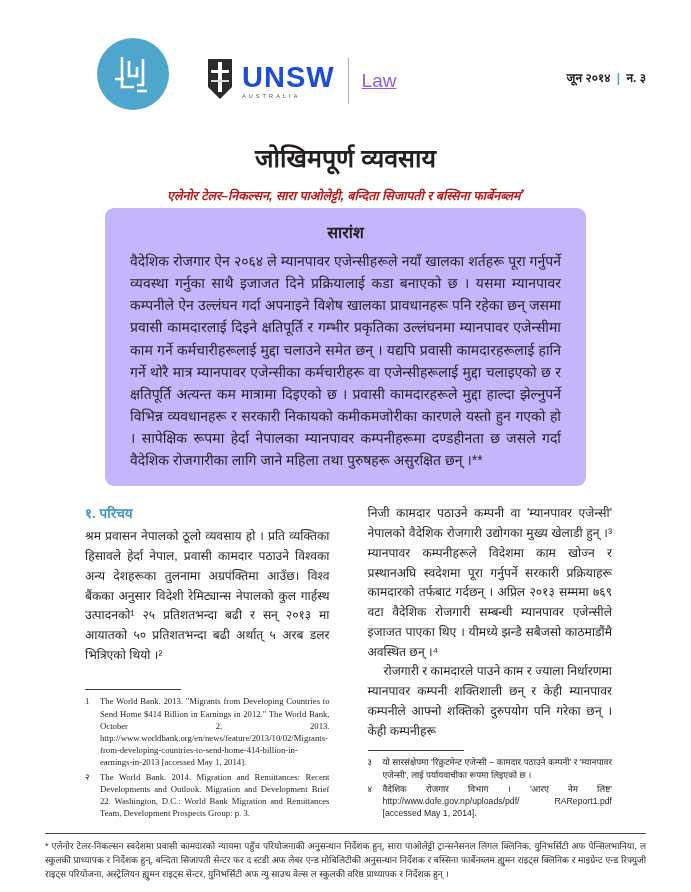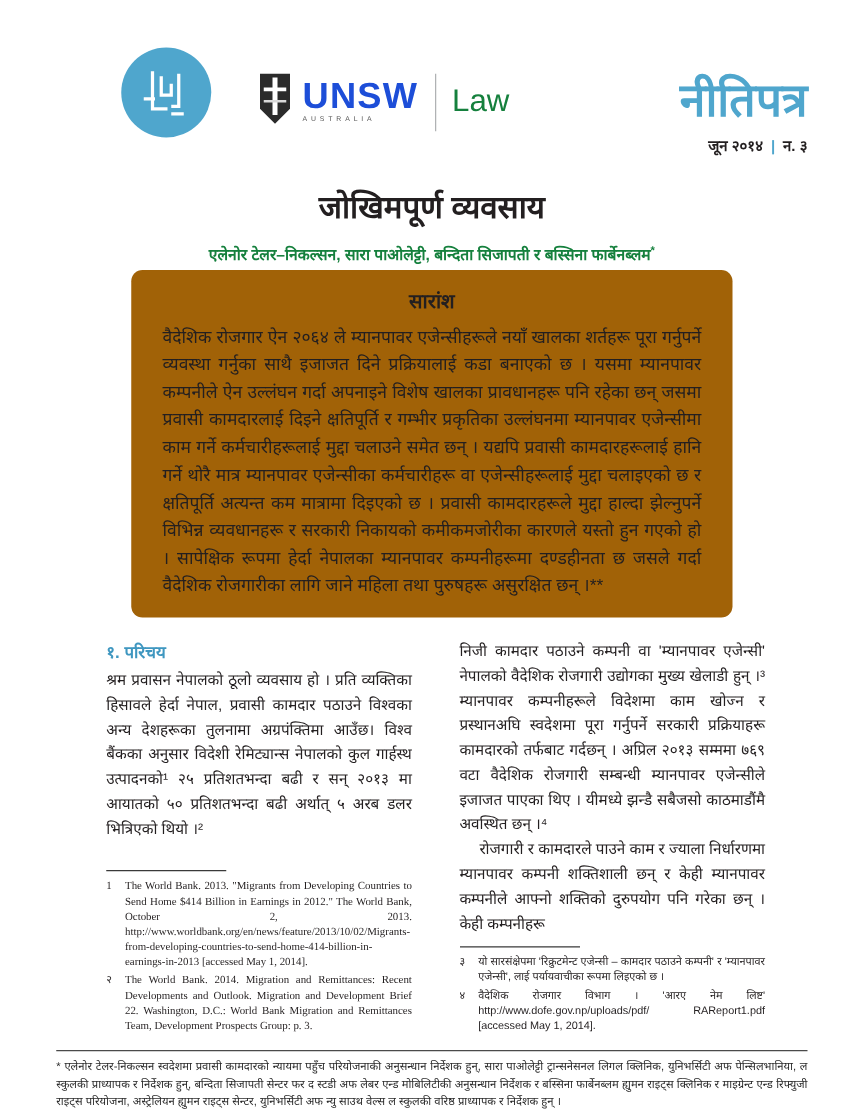--- a/index.html
+++ b/index.html
@@ -15,35 +15,35 @@
   .logo-group { margin-left:28px; width:120px; text-align:center; }
   .logo-circle { width:72px; height:72px; border-radius:50%; background:#4fa6cd;
     margin:4px auto 7px auto; display:flex; align-items:center; justify-content:center; }
   .logo-caption { font-size:9.5px; line-height:1.35; color:#3c3c3c; letter-spacing:0.2px; }
   .unsw-group { display:flex; align-items:center; margin-left:14px; margin-top:24px; }
   .unsw-shield { margin-right:9px; }
   .unsw-text { display:flex; flex-direction:column; line-height:1; }
   .unsw-name { font-size:29px; font-weight:bold; color:#1d4ed8; letter-spacing:1px; }
   .unsw-country { font-size:5.5px; letter-spacing:3.1px; color:#555; margin-top:2px; }
   .unsw-divider { width:1px; height:46px; background:#b0b2b4; margin:0 13px; }
-  .unsw-law { font-size:25px; color:#15803d; font-weight:400; }
+  .unsw-law { font-size:19px; color:#8b5cf6; font-weight:400;text-decoration:underline; }
   .masthead { margin-left:auto; text-align:right; margin-top:28px; }
   .masthead-title { color:#4fa6cd; font-size:37px; font-weight:bold; line-height:1.05; }
   .masthead-issue { font-size:12px; font-weight:bold; color:#231f20; margin-top:7px; }
   .masthead-issue .sep { color:#4fa6cd; font-weight:bold; padding:0 3px; }
 
   
   .title-block { text-align:center; margin-bottom:4px; }
   .doc-title { font-size:25px; font-weight:bold; line-height:1.2; }
   .doc-subtitle { font-size:18.5px; font-weight:bold; margin-top:5px; }
-  .doc-authors { color:#15803d; font-size:12.5px; font-weight:bold; margin-top:14px; }
+  .doc-authors { color:#b91c1c; font-size:12.5px; font-weight:bold; margin-top:14px;font-style:italic; }
   .doc-authors sup { font-size:9px; }
 
   
-  .abstract-box { background:#a16207; border-radius:9px; margin:0 60px 18px 60px;
+  .abstract-box { background:#c4b5fd; border-radius:9px; margin:0 60px 18px 60px;
     padding:13px 25px 15px 25px; }
   .abstract-heading { text-align:center; font-size:16px; font-weight:bold; margin-bottom:7px; }
   .abstract-body { font-size:14px; line-height:1.58; text-align:justify; }
 
   
   .columns { display:flex; gap:38px; margin:0 34px 0 40px; flex:1; }
   .col { flex:1; display:flex; flex-direction:column; min-width:0; }
   .section-heading { color:#3f97c0; font-weight:bold; font-size:13.5px; margin-bottom:5px; }
   .body-para { font-size:12.2px; line-height:1.62; text-align:justify; }
   .body-para + .body-para { text-indent:16px; }
@@ -88,21 +88,20 @@
       </span>
       <span class="unsw-text">
         <span class="unsw-name">UNSW</span>
         <span class="unsw-country">AUSTRALIA</span>
       </span>
       <span class="unsw-divider"></span>
       <span class="unsw-law">Law</span>
     </div>
 
     <div class="masthead">
-      <div class="masthead-title">नीतिपत्र</div>
       <div class="masthead-issue">
         <span>जून २०१४</span>
         <span class="sep">|</span>
         <span>न. ३</span>
       </div>
     </div>
   </div>
 
   <div class="title-block">
     <div class="doc-title">जोखिमपूर्ण व्यवसाय</div>

